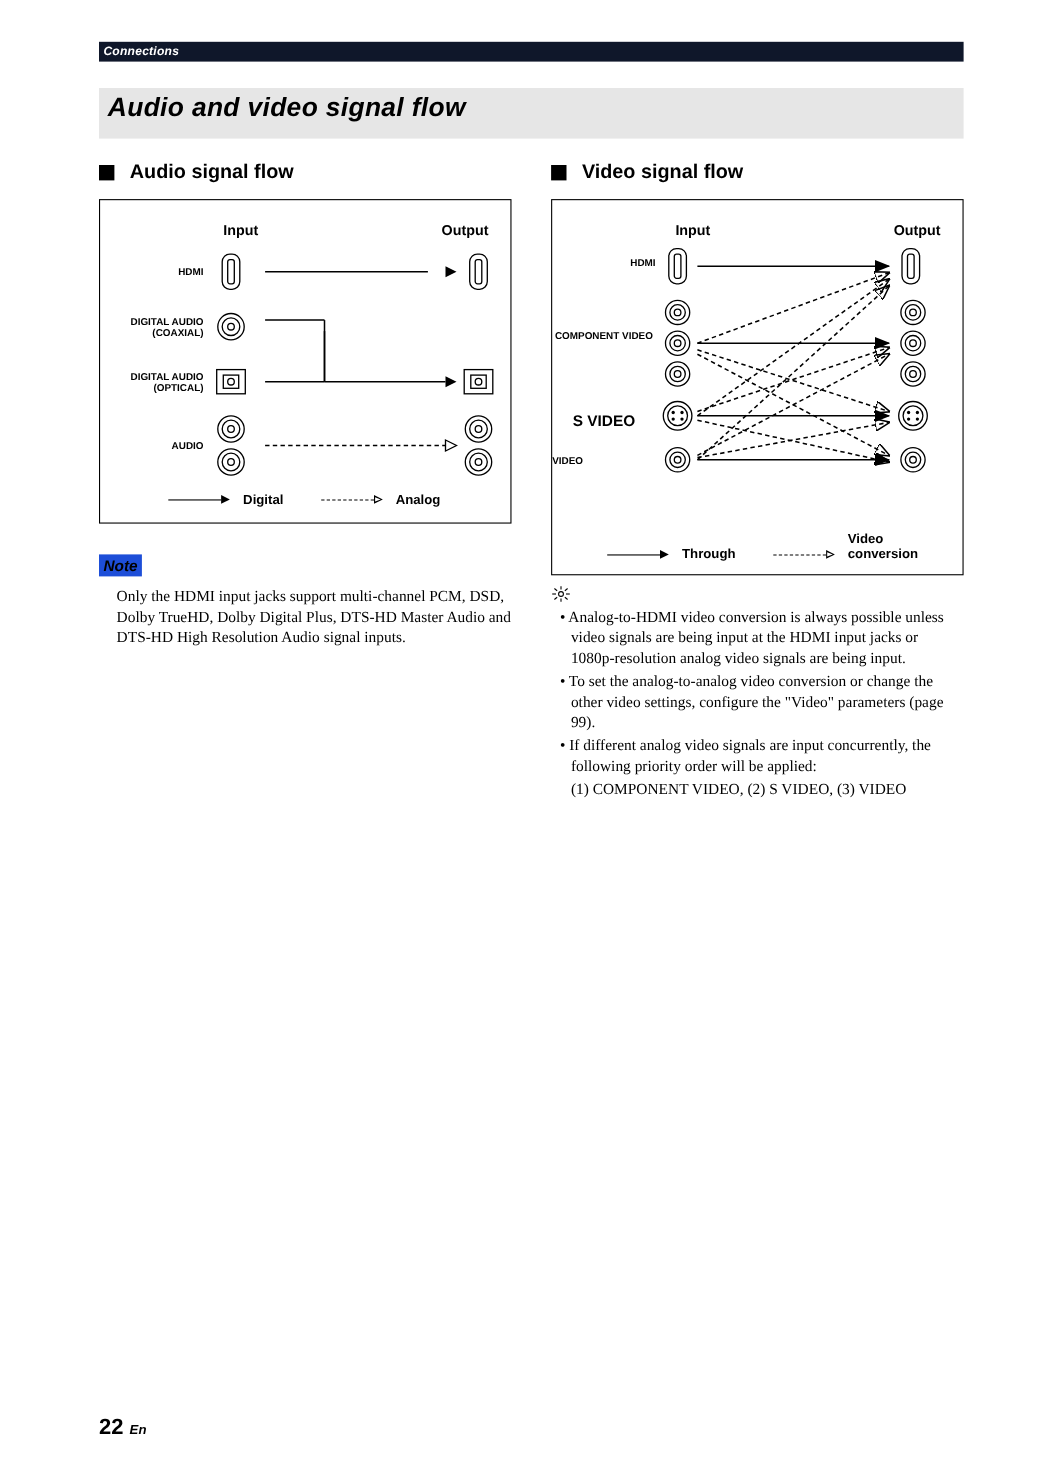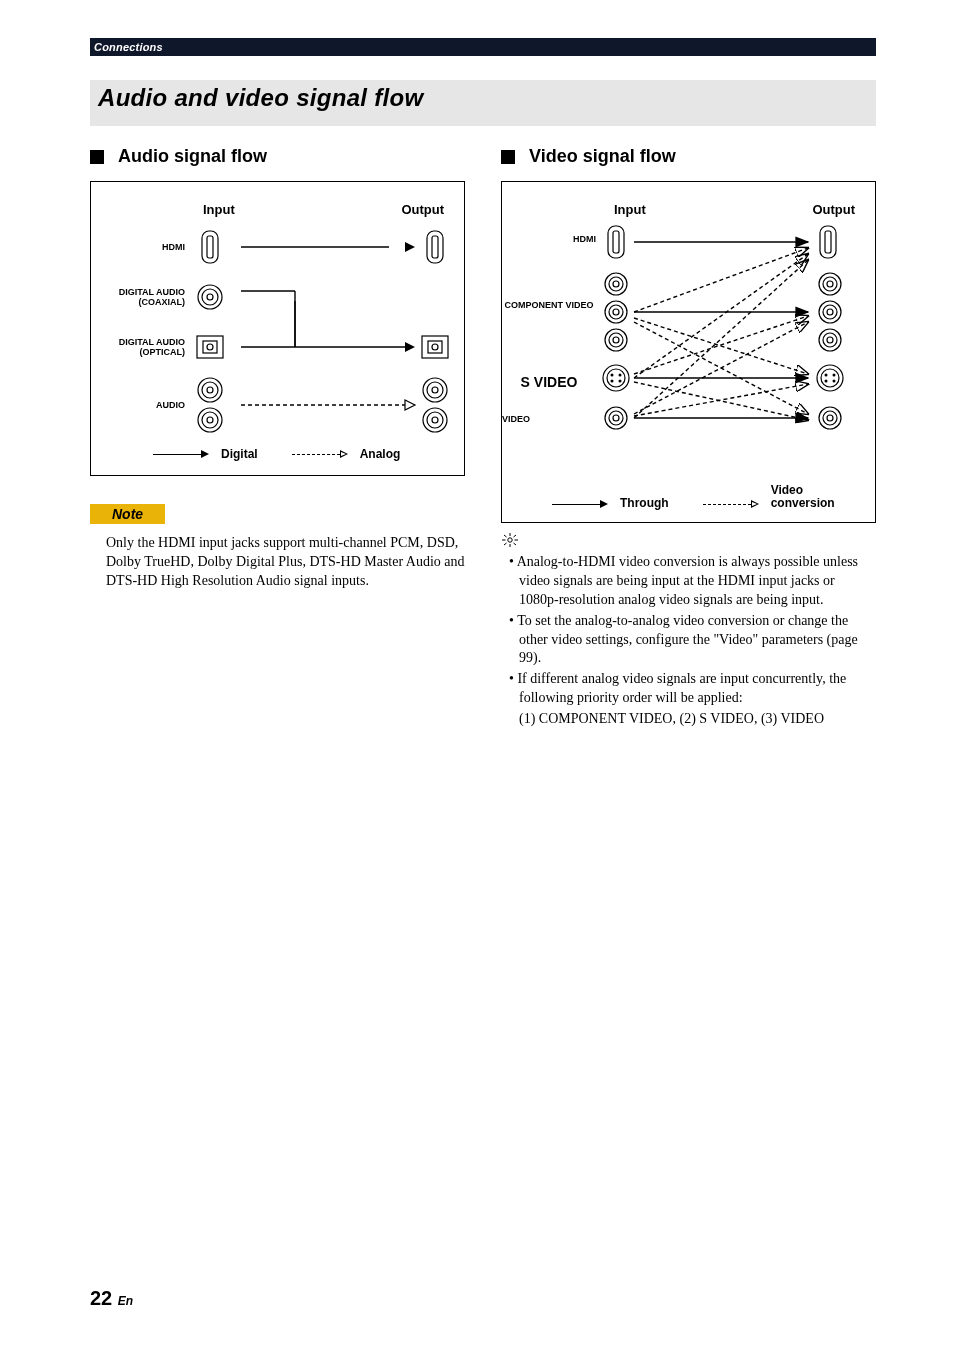--- a/index.html
+++ b/index.html
@@ -173,26 +173,26 @@
       top: 50%;
       transform: translateY(-50%);
       width: 0;
       height: 0;
       border-left: 5px solid #fff;
       border-top: 2.5px solid transparent;
       border-bottom: 2.5px solid transparent;
     }
     .note-label {
       display: inline-block;
-      background: #eab308;
+      background: #1d4ed8;
       font-family: Arial, sans-serif;
       font-weight: bold;
       font-style: italic;
       font-size: 14px;
-      padding: 2px 22px;
+      padding: 2px 4px;
       margin: 28px 12px 10px 0;
     }
     .note-body {
       font-size: 14px;
       line-height: 1.35;
       padding-left: 16px;
     }
     .hint-icon {
       font-size: 13px;
       margin: 10px 0 4px 0;

